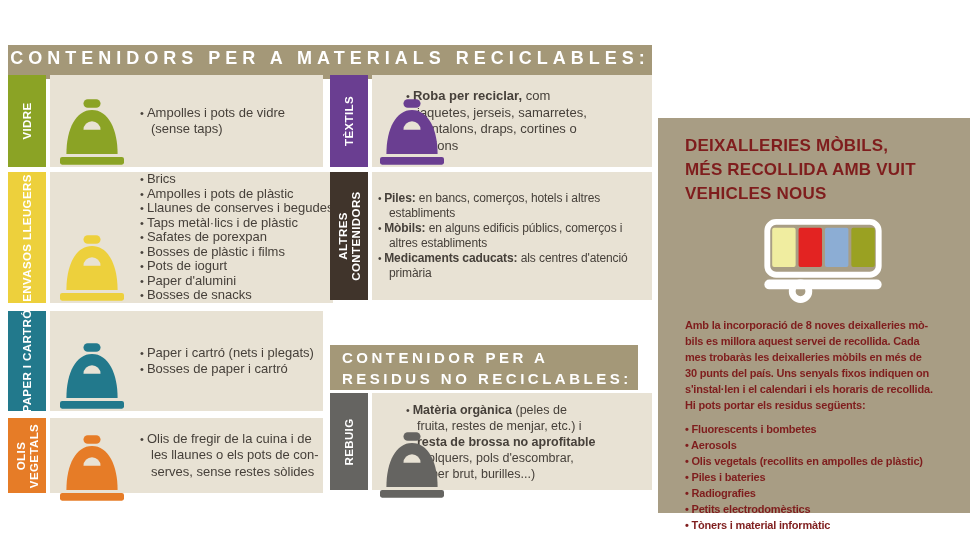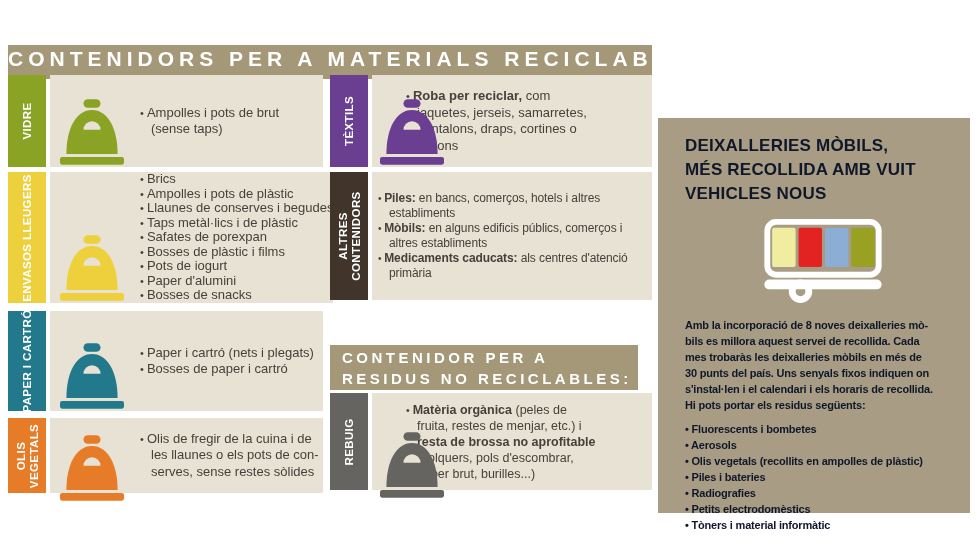--- a/index.html
+++ b/index.html
@@ -1,21 +1,21 @@
 <!DOCTYPE html>
 <html><head>
 <meta charset="utf-8">
 <style>
   html,body{margin:0;padding:0;background:#fff;}
   body{width:978px;height:551px;font-family:"Liberation Sans","DejaVu Sans",sans-serif;}
   #board{position:relative;width:978px;height:551px;background:#fff;overflow:hidden;}
 
   
   .hdr{position:absolute;background:#a49878;color:#fff;font-weight:700;box-sizing:border-box;}
-  #hdr-recyclable{left:8px;top:45px;width:644px;height:34px;font-size:21px;letter-spacing:5px;
+  #hdr-recyclable{left:8px;top:45px;width:644px;height:34px;font-size:18px;letter-spacing:5px;
     text-align:center;line-height:27px;white-space:nowrap;}
   #hdr-nonrecyclable{left:330px;top:345px;width:308px;height:45px;font-size:15px;letter-spacing:3.5px;
     line-height:21px;padding:2px 0 0 12px;white-space:pre;}
 
   
   .row{position:absolute;display:flex;}
   .row-sidebar{flex:0 0 38px;width:38px;margin-right:4px;position:relative;}
   .sidebar-label{position:absolute;top:50%;left:50%;transform:translate(-50%,-50%) rotate(-90deg);
     color:#fff;font-weight:700;font-size:11.5px;letter-spacing:.4px;white-space:pre;
     text-align:center;line-height:12.5px;}
@@ -41,21 +41,21 @@
   #row-vidre{left:8px;top:75px;width:315px;height:92px;}
   #row-envasos-lleugers{left:8px;top:172px;width:315px;height:131px;}
   #row-paper-i-cartro{left:8px;top:311px;width:315px;height:100px;}
   #row-olis-vegetals{left:8px;top:418px;width:315px;height:75px;}
   #row-textils{left:330px;top:75px;width:322px;height:92px;}
   #row-altres-contenidors{left:330px;top:172px;width:322px;height:128px;}
   #row-rebuig{left:330px;top:393px;width:322px;height:97px;}
 
   
   #right-panel{position:absolute;left:658px;top:118px;width:312px;height:395px;background:#a89d84;
-    box-sizing:border-box;padding:16px 10px 0 27px;color:#0f172a;}
+    box-sizing:border-box;padding:16px 10px 0 27px;color:#7f1d1d;}
   #right-panel h2{margin:0;font-size:17px;line-height:24px;letter-spacing:.2px;white-space:pre;font-weight:700;}
   #truck-wrap{width:118px;margin:13px auto 8px;}
   #right-panel p{margin:2px 0 8px;font-size:11px;font-weight:700;line-height:16px;
     letter-spacing:-.2px;white-space:pre;}
   #panel-bullets{list-style:none;margin:0;padding:0;}
   #panel-bullets li{font-size:11px;font-weight:700;line-height:16px;white-space:pre;letter-spacing:-.2px;}
 </style>
 </head>
 <body>
 
@@ -105,21 +105,21 @@
         <span class="sidebar-label">VIDRE</span>
       </div>
       <div class="row-body">
         <svg class="bin-icon" viewBox="0 0 90 92" width="64" height="66" aria-hidden="true">
           <rect x="33" y="0" width="24" height="12" rx="6" fill="#8ba325"></rect>
           <path d="M9 77 C9 42 22 15 45 15 C68 15 81 42 81 77 Z" fill="#8ba325"></path>
           <path d="M33 43 a12 12 0 0 1 24 0 Z" fill="#e8e2d4"></path>
           <rect x="0" y="81" width="90" height="11" rx="3" fill="#8ba325"></rect>
         </svg>
         <ul class="row-list">
-          <li><span class="bullet">• </span><span class="seg">Ampolles i pots de brut
+          <li><span class="bullet">• </span><span class="seg">Ampolles i pots de vidre
 (sense taps)</span></li>
         </ul>
       </div>
     </div>
     <div class="row row-left" id="row-envasos-lleugers">
       <div class="row-sidebar" style="background: rgb(237, 208, 60);">
         <span class="sidebar-label">ENVASOS LLEUGERS</span>
       </div>
       <div class="row-body">
         <svg class="bin-icon" viewBox="0 0 90 92" width="64" height="66" aria-hidden="true">

